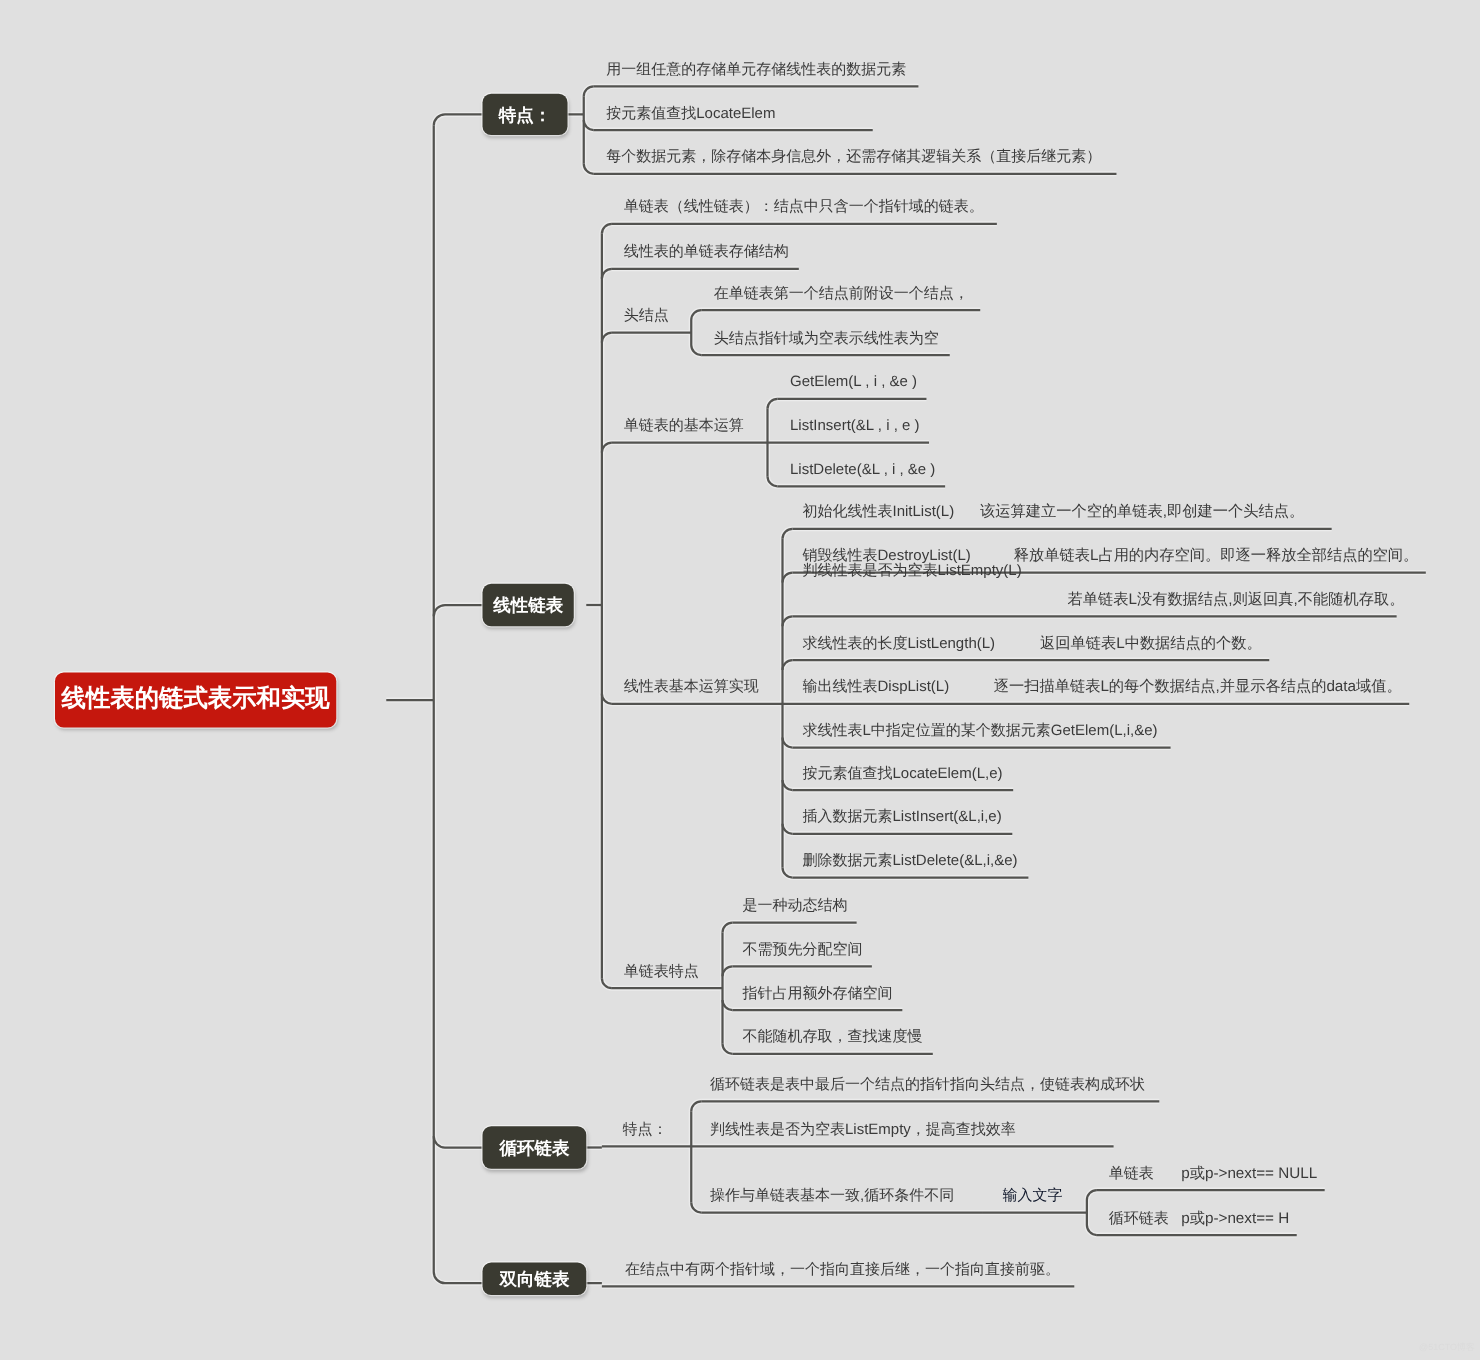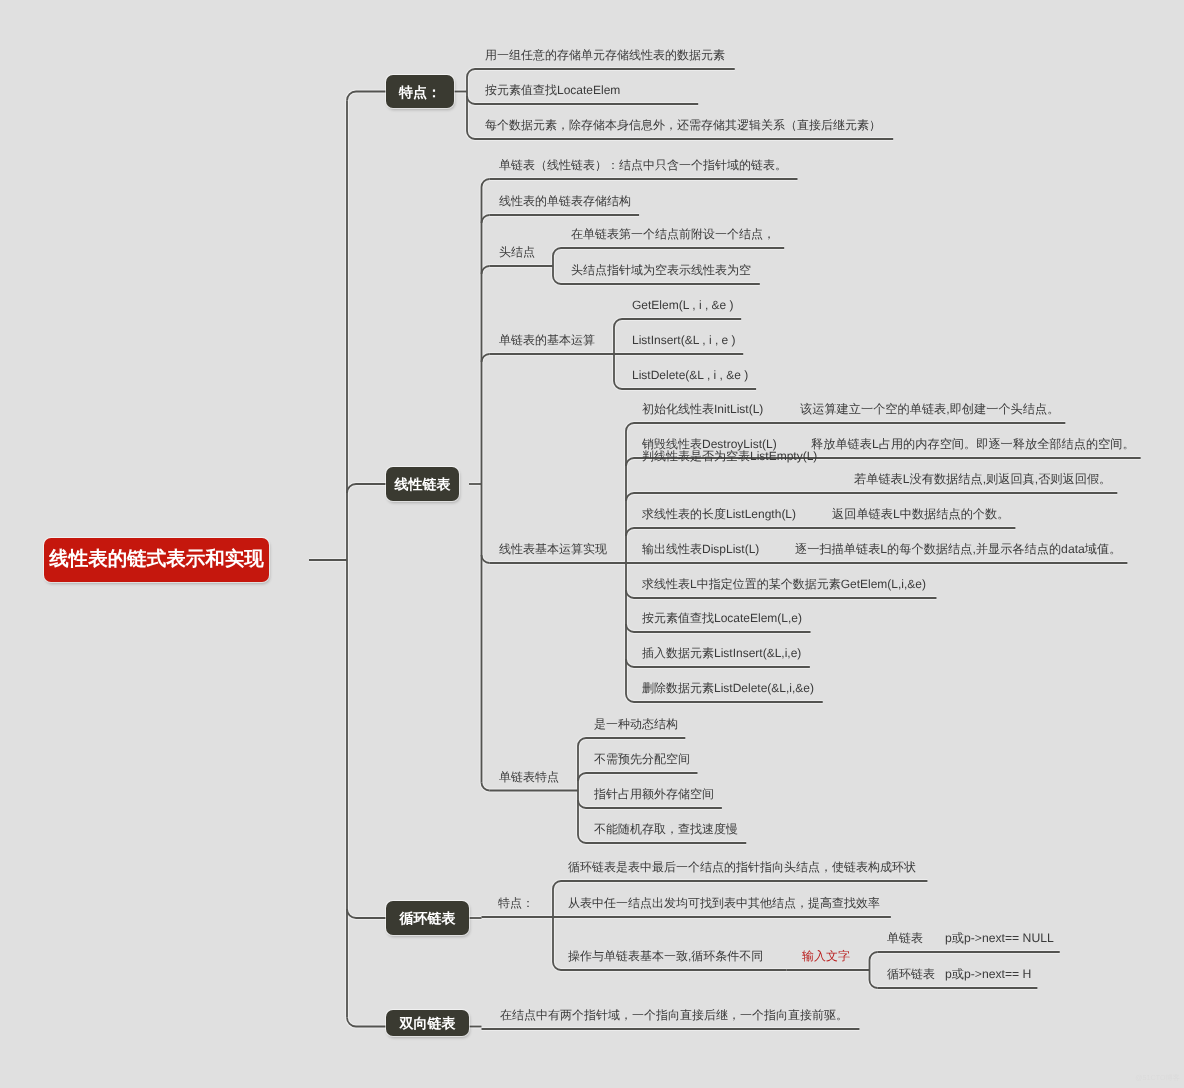--- a/index.html
+++ b/index.html
@@ -204,44 +204,44 @@
       <div class="leaf" style="left: 499px; top: 195px;">线性表的单链表存储结构</div>
       <div class="leaf" style="left: 499px; top: 246px;">头结点</div>
       <div class="leaf" style="left: 571px; top: 228px;">在单链表第一个结点前附设一个结点，</div>
       <div class="leaf" style="left: 571px; top: 264px;">头结点指针域为空表示线性表为空</div>
       <div class="leaf" style="left: 499px; top: 334px;">单链表的基本运算</div>
       <div class="leaf" style="left: 632px; top: 299px;">GetElem(L , i , &amp;e )</div>
       <div class="leaf" style="left: 632px; top: 334px;">ListInsert(&amp;L , i , e )</div>
       <div class="leaf" style="left: 632px; top: 369px;">ListDelete(&amp;L , i , &amp;e )</div>
       <div class="leaf" style="left: 499px; top: 543px;">线性表基本运算实现</div>
       <div class="leaf" style="left: 642px; top: 403px;">初始化线性表InitList(L)</div>
-      <div class="note" style="left: 800px; top: 403px;">该运算建立一个空的单链表,即创建一个头结点。</div>
+      <div class="note" style="left: 784px; top: 403px;">该运算建立一个空的单链表,即创建一个头结点。</div>
       <div class="leaf" style="left: 642px; top: 438px;">销毁线性表DestroyList(L)</div>
       <div class="note" style="left: 811px; top: 438px;">释放单链表L占用的内存空间。即逐一释放全部结点的空间。</div>
       <div class="leaf" style="left: 642px; top: 450px;">判线性表是否为空表ListEmpty(L)</div>
-      <div class="note" style="left: 854px; top: 473px;">若单链表L没有数据结点,则返回真,否则返回假。</div>
+      <div class="note" style="left: 854px; top: 473px;">若单链表L没有数据结点,则返回真,不能随机存取。</div>
       <div class="leaf" style="left: 642px; top: 508px;">求线性表的长度ListLength(L)</div>
       <div class="note" style="left: 832px; top: 508px;">返回单链表L中数据结点的个数。</div>
       <div class="leaf" style="left: 642px; top: 543px;">输出线性表DispList(L)</div>
       <div class="note" style="left: 795px; top: 543px;">逐一扫描单链表L的每个数据结点,并显示各结点的data域值。</div>
       <div class="leaf" style="left: 642px; top: 578px;">求线性表L中指定位置的某个数据元素GetElem(L,i,&amp;e)</div>
       <div class="leaf" style="left: 642px; top: 612px;">按元素值查找LocateElem(L,e)</div>
       <div class="leaf" style="left: 642px; top: 647px;">插入数据元素ListInsert(&amp;L,i,e)</div>
       <div class="leaf" style="left: 642px; top: 682px;">删除数据元素ListDelete(&amp;L,i,&amp;e)</div>
       <div class="leaf" style="left: 499px; top: 770.5px;">单链表特点</div>
       <div class="leaf" style="left: 594px; top: 718px;">是一种动态结构</div>
       <div class="leaf" style="left: 594px; top: 753px;">不需预先分配空间</div>
       <div class="leaf" style="left: 594px; top: 788px;">指针占用额外存储空间</div>
       <div class="leaf" style="left: 594px; top: 823px;">不能随机存取，查找速度慢</div>
       <div class="node lvl1" style="left: 386px; top: 901px; width: 83px; height: 34px;">循环链表</div>
       <div class="leaf" style="left: 498px; top: 897px;">特点：</div>
       <div class="leaf" style="left: 568px; top: 861px;">循环链表是表中最后一个结点的指针指向头结点，使链表构成环状</div>
-      <div class="leaf" style="left: 568px; top: 897px;">从表中任一结点出发均可找到表中其他结点，提高查找效率</div>
+      <div class="leaf" style="left: 568px; top: 897px;">判线性表是否为空表ListEmpty，提高查找效率</div>
       <div class="leaf" style="left: 568px; top: 950px;">操作与单链表基本一致,循环条件不同</div>
-      <div class="leaf" style="left: 802px; top: 950px; color: #b91c1c;">输入文字</div>
+      <div class="leaf" style="left: 802px; top: 950px; color: #0f172a;">输入文字</div>
       <div class="leaf" style="left: 887px; top: 932px;">单链表</div>
       <div class="note" style="left: 945px; top: 932px;">p或p-&gt;next== NULL</div>
       <div class="leaf" style="left: 887px; top: 968px;">循环链表</div>
       <div class="note" style="left: 945px; top: 968px;">p或p-&gt;next== H</div>
       <div class="node lvl1" style="left: 386px; top: 1010px; width: 83px; height: 26px;">双向链表</div>
       <div class="leaf" style="left: 500px; top: 1009px;">在结点中有两个指针域，一个指向直接后继，一个指向直接前驱。</div>
     </div>
   <div class="wm" id="wm" style="top: 1074px; left: 1135.28px;">@51CTO博客</div>
 </div>
 

